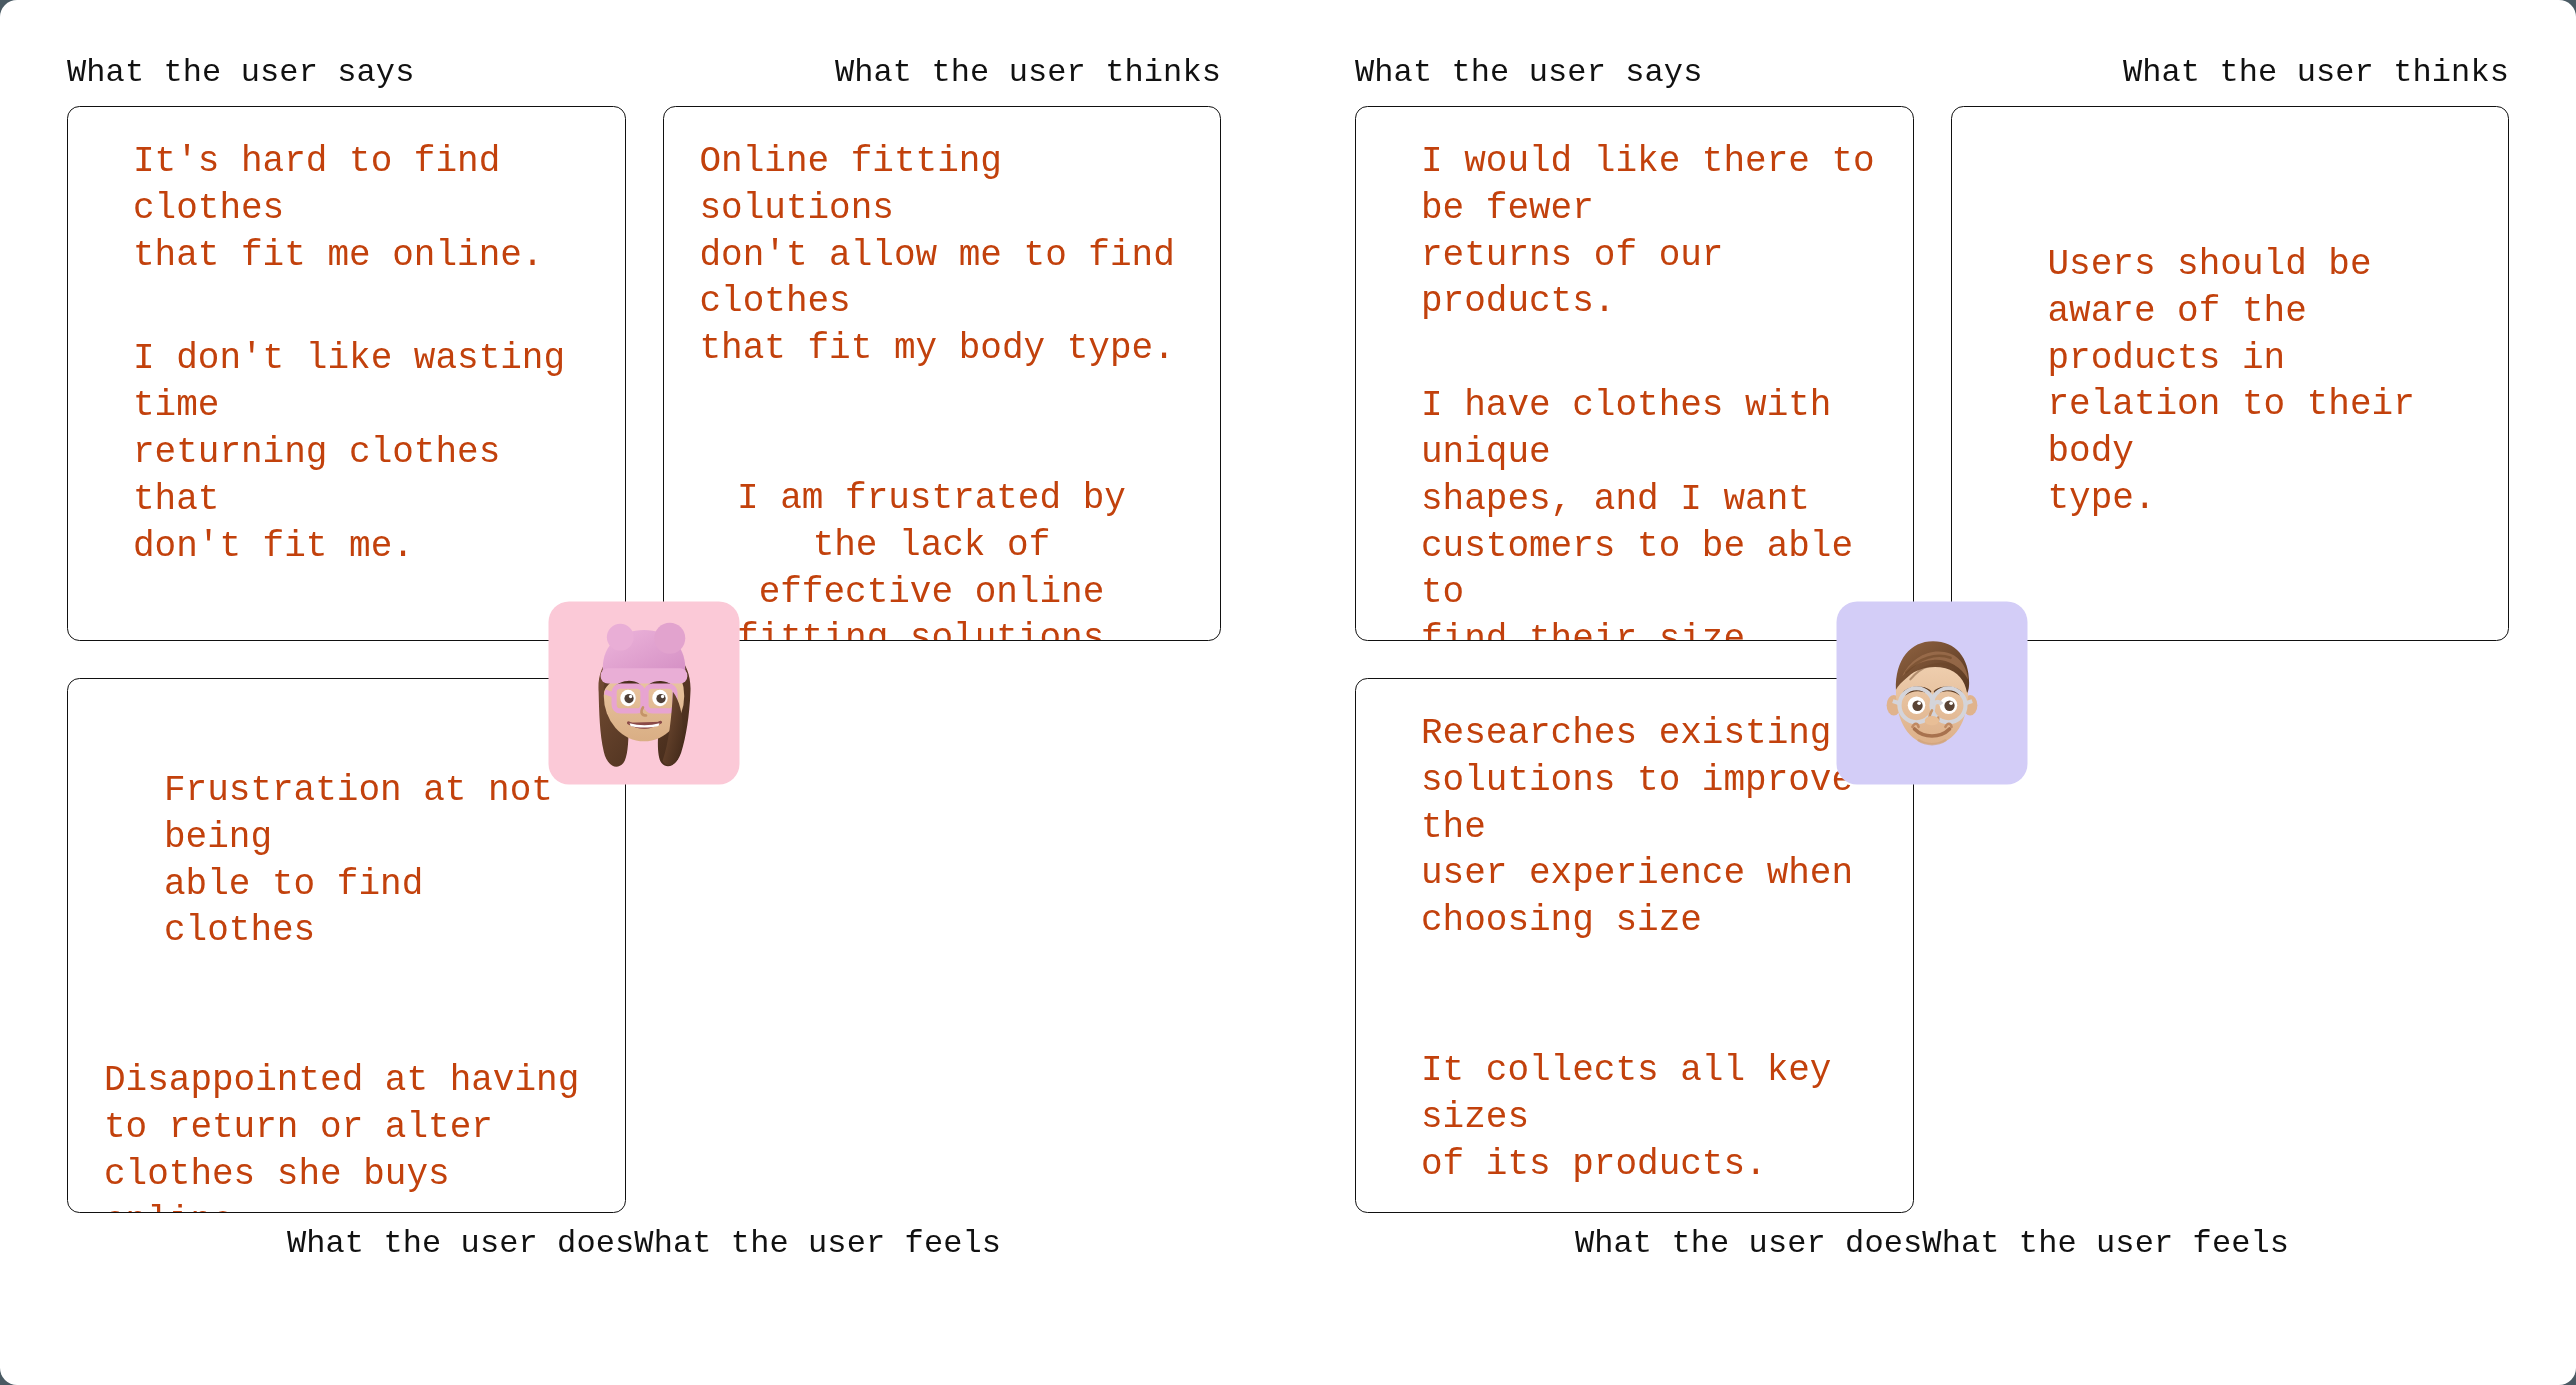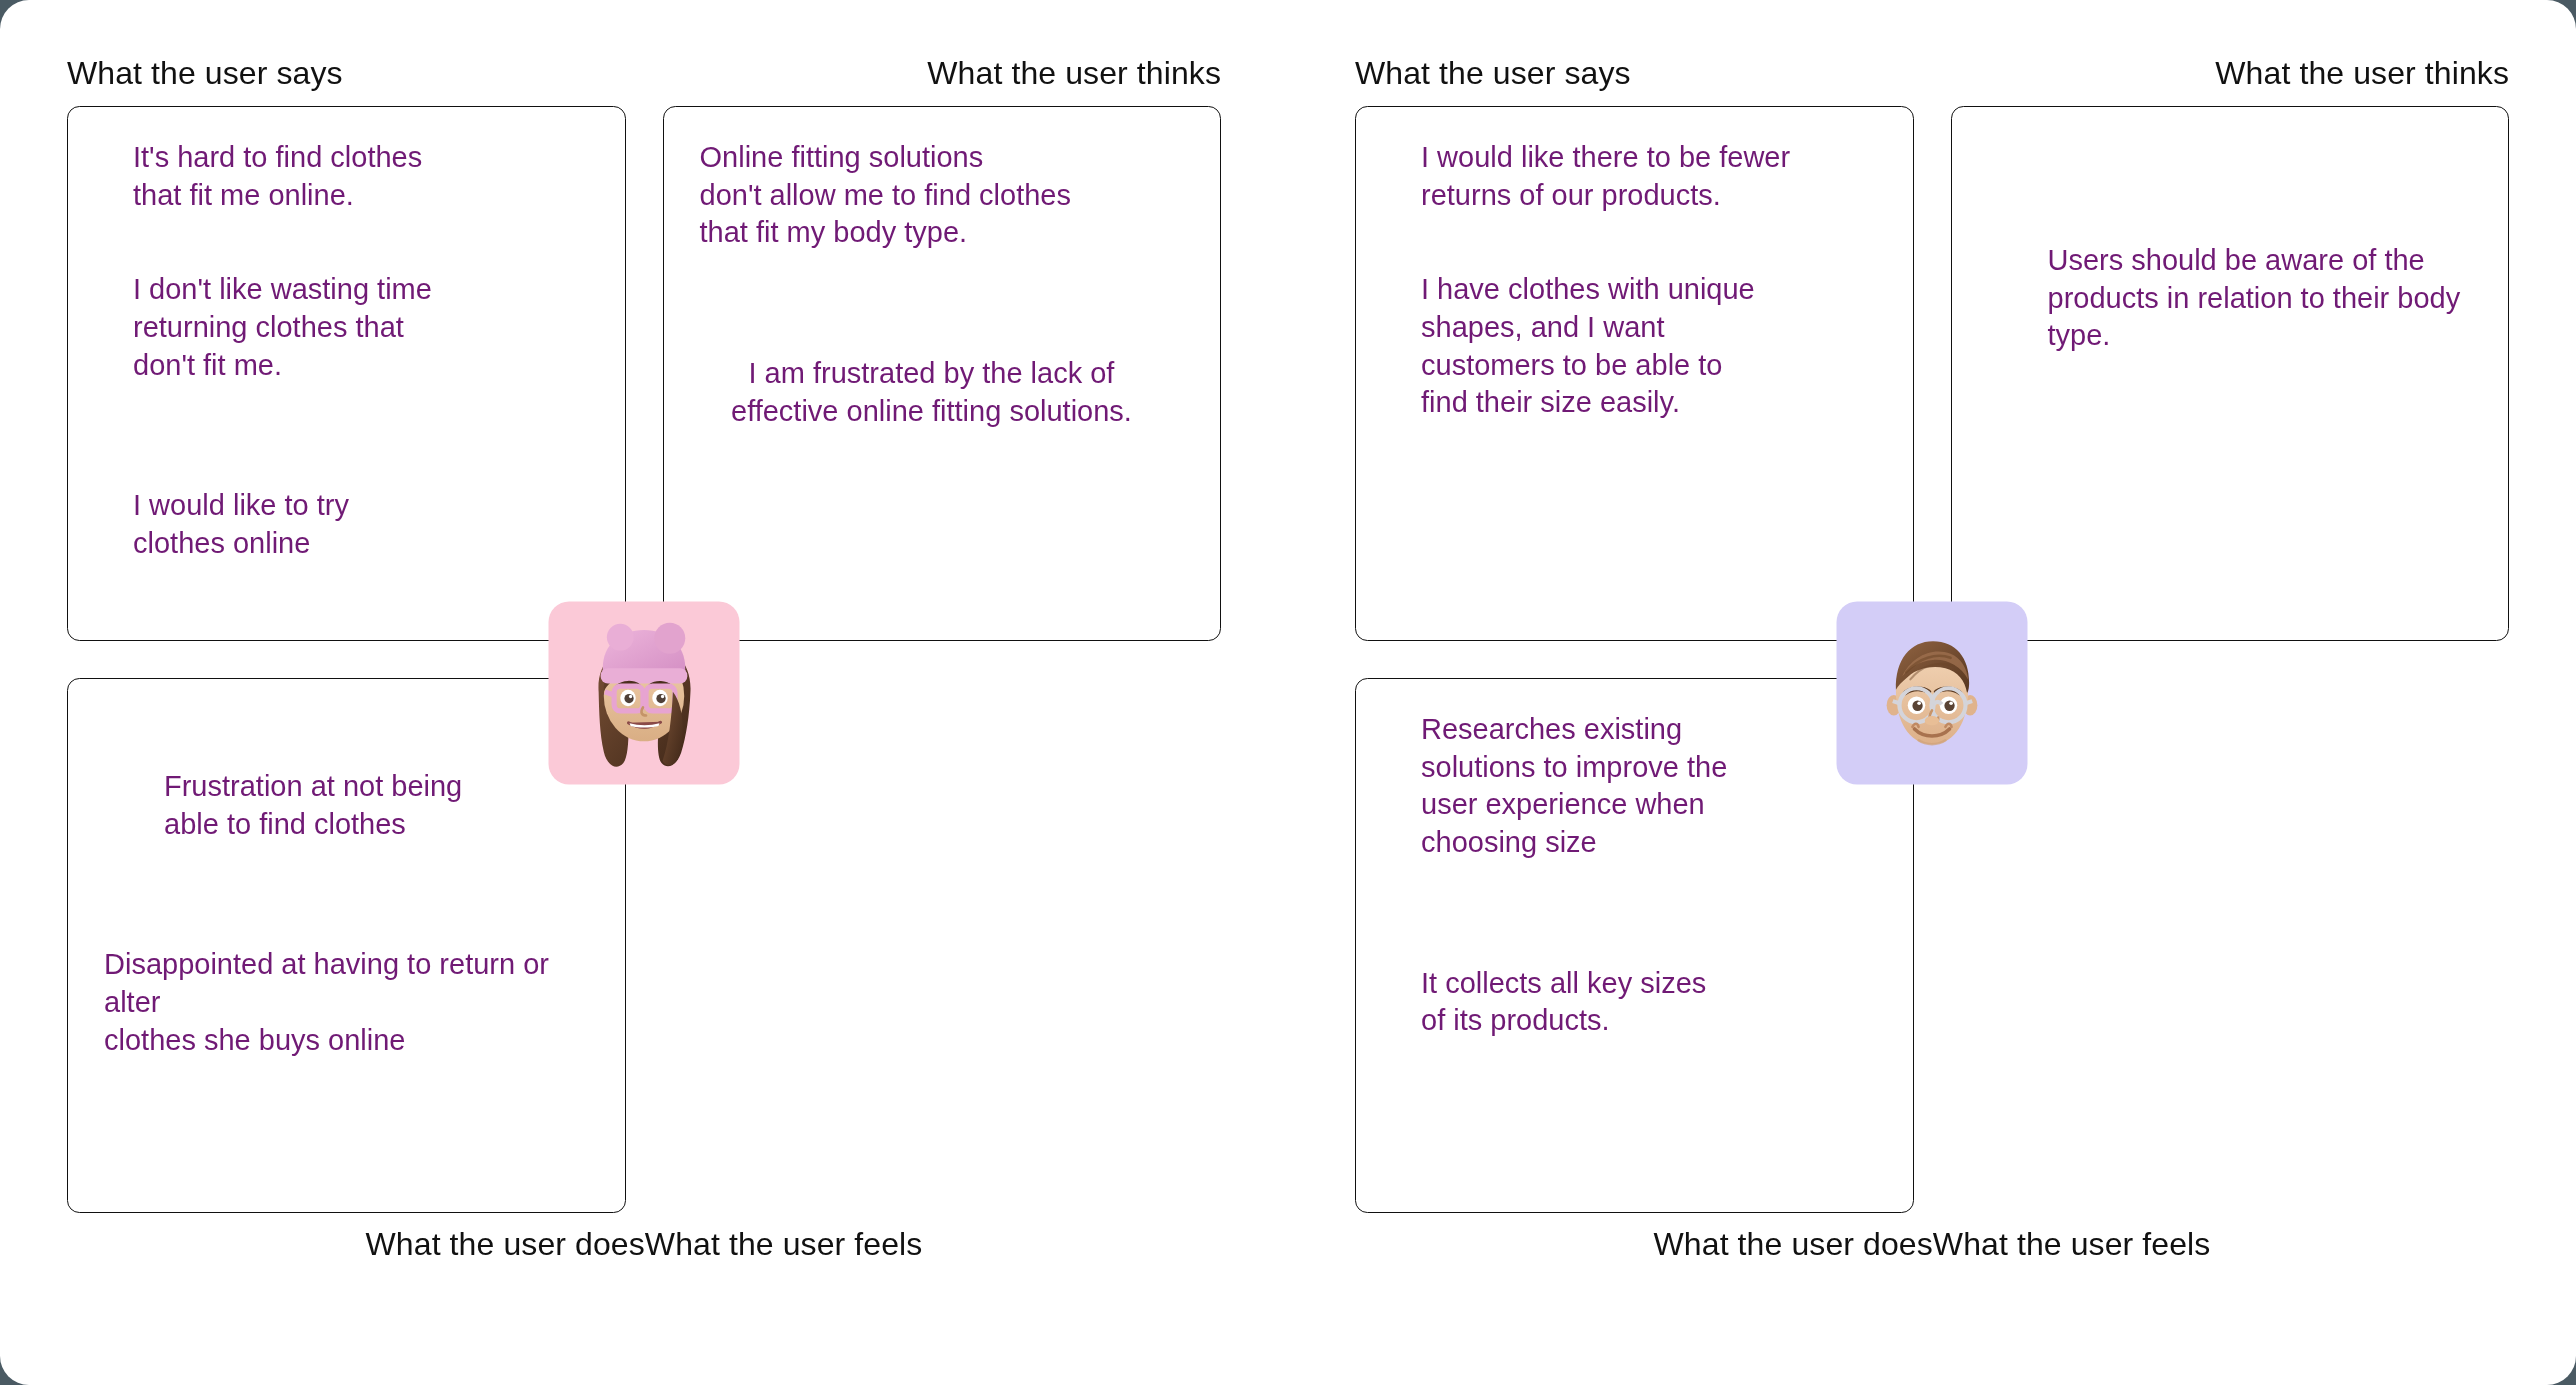--- a/index.html
+++ b/index.html
@@ -5,21 +5,22 @@
   * { box-sizing: border-box; margin: 0; padding: 0; }
   html, body {
     width: 3343px; height: 1385px;
     background: #4a5a63;
     font-family: "Liberation Sans", sans-serif;
     overflow: hidden;
   }
   #page {
     position: absolute; inset: 0;
     background: #ffffff;
-    border-radius: 29px;
+    border-radius: 17px;
+    font-family: Liberation Mono, monospace;
   }
   .maps {
     position: absolute;
     left: 0; top: 0; right: 0; bottom: 0;
     display: flex;
   }
   .map {
     position: relative;
     flex: 1 1 50%;
     padding: 57px 67px 52px 67px;
@@ -50,23 +51,23 @@
   .quad {
     border: 1.5px solid #111111;
     border-radius: 12.4px;
     background: #ffffff;
     position: relative;
     overflow: hidden;
     padding: 32px 36px;
   }
   .notes { display: flex; flex-direction: column; height: 100%; }
   .note {
-    font-size: 29px;
+    font-size: 36px;
     line-height: 1.30;
-    color: #701a75;
+    color: #c2410c;
     white-space: pre-line;
   }
   .note + .note { margin-top: 40px; }
 
   
   .a-left   { text-align: left; }
   .a-right  { text-align: center; }
   .pad-s    { padding-left: 29px; }
   .pad-m    { padding-left: 60px; }
   .pad-r    { padding-right: 20.6px; }

